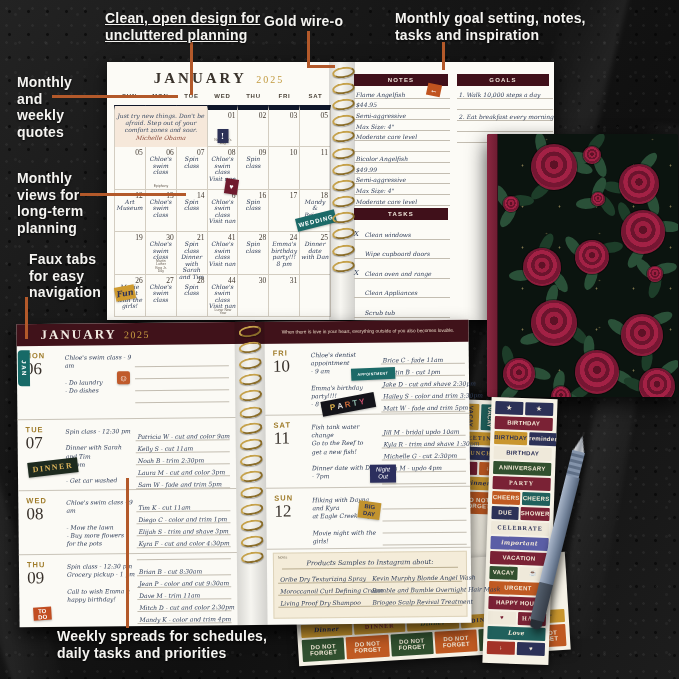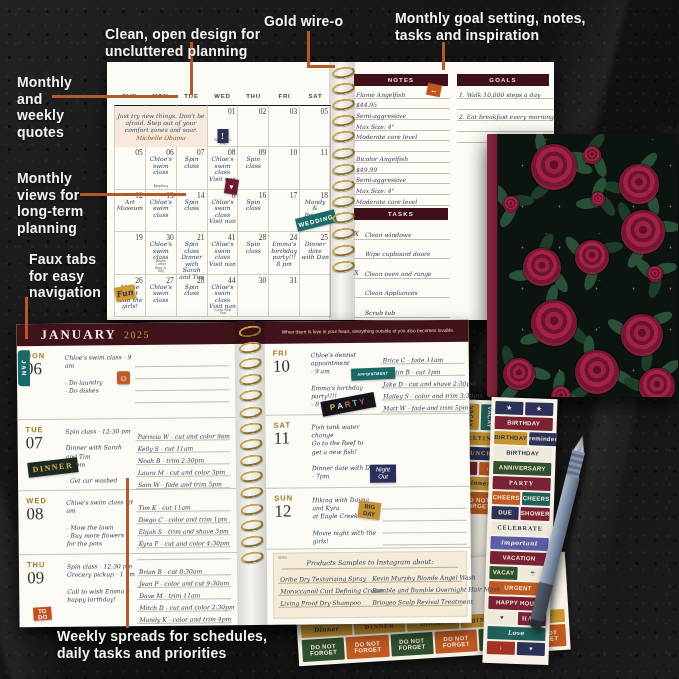--- a/index.html
+++ b/index.html
@@ -28,21 +28,21 @@
            box-shadow:0 6px 16px rgba(0,0,0,.65);}
   .m-title{position:absolute;left:0;top:7px;width:224px;text-align:center;z-index:2;}
   .m-title .mo{font-family:"Liberation Serif",serif;font-weight:bold;font-size:15px;letter-spacing:3px;color:#3a332c;}
   .m-title .yr{font-family:"Liberation Serif",serif;font-size:10px;letter-spacing:2px;color:#c19a3f;margin-left:5px;}
   .m-dayhead{position:absolute;left:7px;top:31px;width:217px;display:flex;}
   .m-dayhead span{flex:1;text-align:center;font-size:6px;letter-spacing:.8px;color:#4a4238;font-weight:bold;}
   .m-grid{position:absolute;left:7px;top:43px;width:217px;height:212px;display:flex;flex-direction:column;}
   .mrow{display:flex;flex:1;}
   .mcell{flex:1;position:relative;border-right:1px solid #d3cdc1;border-bottom:1px solid #d3cdc1;}
   .mrow .mcell:first-child{border-left:1px solid #d3cdc1;}
-  .mrow:first-child .mcell{border-top:1px solid #0f172a;}
+  .mrow:first-child .mcell{border-top:5px solid #0f172a;}
   .mdate{position:absolute;right:2px;top:1px;font-family:"Liberation Serif",serif;font-size:7.5px;color:#41382f;}
   .hand{font-family:"DejaVu Serif",serif;font-style:italic;color:#2e3c57;}
   .mentries{position:absolute;left:1px;right:1px;top:9px;font-size:6px;line-height:6.5px;text-align:center;white-space:pre-line;}
   .mholiday{position:absolute;left:0;right:0;bottom:1px;font-size:6px;transform:scale(.58);transform-origin:50% 100%;
             color:#6b6257;text-align:center;line-height:6px;}
   .quote-block{position:absolute;left:8px;top:44px;width:92px;height:41px;background:#f6e8da;z-index:2;
                display:flex;flex-direction:column;justify-content:center;padding:2px;box-sizing:border-box;}
   .quote-block .qt{font-size:6px;line-height:7px;text-align:center;color:#3f4f66;}
   .quote-block .qa{font-size:6px;text-align:center;color:#8a4a3a;transform:skewX(-8deg);margin-top:1px;}
   .nbar{position:absolute;background:#40101a;color:#efe5da;font-size:6px;font-weight:bold;letter-spacing:1.2px;
@@ -177,20 +177,24 @@
 </head>
 <body>
 
 <div class="bg">
   <div class="vein vein1"></div>
   <div class="vein vein2"></div>
   <div class="vein vein3"></div>
 </div>
 
 <div class="monthly">
+  <div class="m-title">
+    <span class="mo">JANUARY</span>
+    <span class="yr">2025</span>
+  </div>
   <div class="m-dayhead" id="m-dayhead">
       <span>SUN</span>
       <span>MON</span>
       <span>TUE</span>
       <span>WED</span>
       <span>THU</span>
       <span>FRI</span>
       <span>SAT</span>
     </div>
   <div class="m-grid" id="m-grid">
@@ -747,20 +751,35 @@
       <div class="day-row" style="height: 72px;">
         <div class="day-label">
           <div class="day-abbr">SAT</div>
           <div class="day-num">11</div>
         </div>
         <div class="day-entries hand">Fish tank water change
 Go to the Reef to
 get a new fish!
 
 Dinner date with Dan - 7pm</div>
+        <div class="day-lines">
+          <div class="wline">
+            <span class="hand ltext">Jill M - bridal updo 10am</span>
+          </div>
+          <div class="wline">
+            <span class="hand ltext">Kyla R - trim and shave 1:30pm</span>
+          </div>
+          <div class="wline">
+            <span class="hand ltext">Michelle G - cut 2:30pm</span>
+          </div>
+          <div class="wline">
+            <span class="hand ltext">Anja M - updo 4pm</span>
+          </div>
+          <div class="wline"></div>
+        </div>
         <div class="stk stk-nightout" style="left: 104px; top: 50px;">Night
 Out</div>
       </div>
       <div class="day-row" style="height: 60px;">
         <div class="day-label">
           <div class="day-abbr">SUN</div>
           <div class="day-num">12</div>
         </div>
         <div class="day-entries hand">Hiking with Dayna and Kyra
 at Eagle Creek - 2pm
@@ -837,21 +856,21 @@
 
 <div class="co-line" style="left:190px;top:42px;width:3px;height:53px;"></div>
 <div class="co-line" style="left:307px;top:31px;width:3px;height:37px;"></div>
 <div class="co-line" style="left:307px;top:65px;width:28px;height:3px;"></div>
 <div class="co-line" style="left:442px;top:42px;width:3px;height:28px;"></div>
 <div class="co-line" style="left:52px;top:95px;width:126px;height:3px;"></div>
 <div class="co-line" style="left:80px;top:193px;width:106px;height:3px;"></div>
 <div class="co-line" style="left:25px;top:297px;width:3px;height:42px;"></div>
 <div class="co-line" style="left:126px;top:478px;width:3px;height:150px;"></div>
 
-<div class="co-text" style="left:105px;top:26px;">Clean, open design for
+<div class="co-text" style="left:105px;top:10px;text-decoration:underline;">Clean, open design for
 uncluttered planning</div>
 <div class="co-text" style="left:264px;top:13px;">Gold wire-o</div>
 <div class="co-text" style="left:395px;top:10px;">Monthly goal setting, notes,
 tasks and inspiration</div>
 <div class="co-text" style="left:17px;top:74px;">Monthly
 and
 weekly
 quotes</div>
 <div class="co-text" style="left:17px;top:170px;">Monthly
 views for

